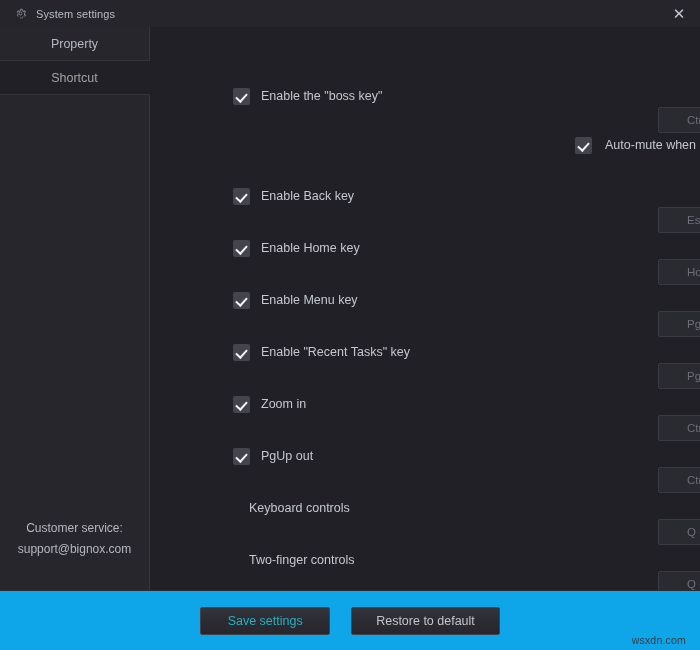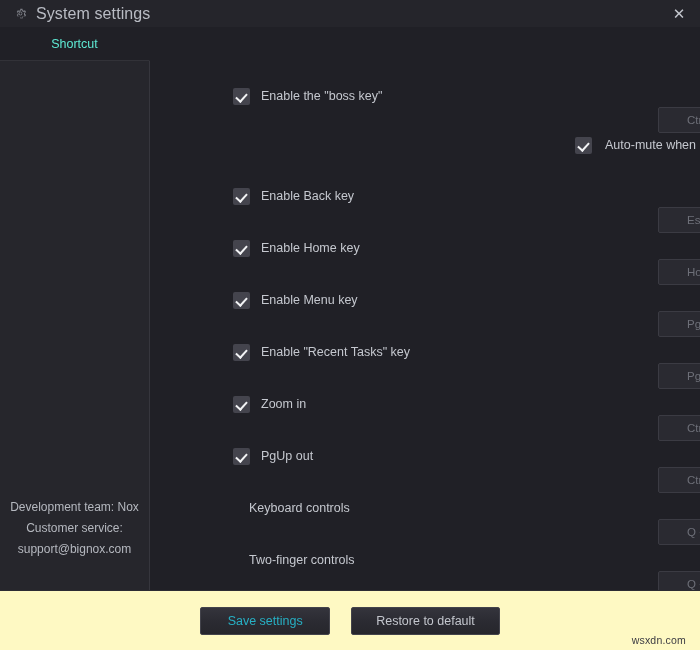--- a/index.html
+++ b/index.html
@@ -33,21 +33,21 @@
     position: relative;
   }
   .titlebar .gear {
     width: 13px;
     height: 13px;
     margin-right: 9px;
     display: block;
     opacity: .72;
   }
   .titlebar .title {
-    font-size: 16px;
+    font-size: 11px;
     color: #b9bcc4;
     letter-spacing: .1px;
   }
   .close-btn {
     position: absolute;
     right: 0;
     top: 0;
     width: 42px;
     height: 27px;
     display: flex;
@@ -84,21 +84,21 @@
     justify-content: center;
     font-size: 12.5px;
     color: #b5b8bf;
     border-bottom: 1px solid #323238;
     cursor: pointer;
     user-select: none;
     position: relative;
   }
   .nav-item.active {
     background: #202026;
-    color: #5eead4;
+    color: #a3a3a3;
     border-right: 1px solid #202026;
     margin-right: -1px;
   }
   .sidebar-spacer { flex: 1; }
   .footer-info {
     padding: 0 8px 30px 8px;
     text-align: center;
     color: #b5b8bf;
     font-size: 12px;
     line-height: 21px;
@@ -183,21 +183,21 @@
     display: flex;
     align-items: center;
     cursor: pointer;
   }
   .submute .row-label { margin-left: 13px; color: #c5c8cf; }
 
   
   .bottombar {
     height: 60px;
     min-height: 60px;
-    background: #fef9c3;
+    background: #0ea5e9;
     border-top: 1px solid #2c2c33;
     display: flex;
     align-items: center;
     justify-content: center;
     gap: 21px;
     position: relative;
   }
   .btn {
     height: 28px;
     padding: 0 24px;
@@ -236,28 +236,30 @@
     </svg>
     <span class="title">System settings</span>
     <div class="close-btn">
       <span>✕</span>
     </div>
   </div>
 
   <div class="body-area">
 
     <div class="sidebar">
+      <div class="nav-item">
+          <span>Property</span>
+        </div>
       <div class="nav-item active">
           <span>Shortcut</span>
         </div>
 
       <div class="sidebar-spacer"></div>
 
       <div class="footer-info">
-        <div>Development team: Nox</div>
         <div>Customer service:</div>
         <div>support@bignox.com</div>
       </div>
     </div>
 
     <div class="content">
 
       <div class="row">
         <div class="rowline">
           <div class="check-wrap">

